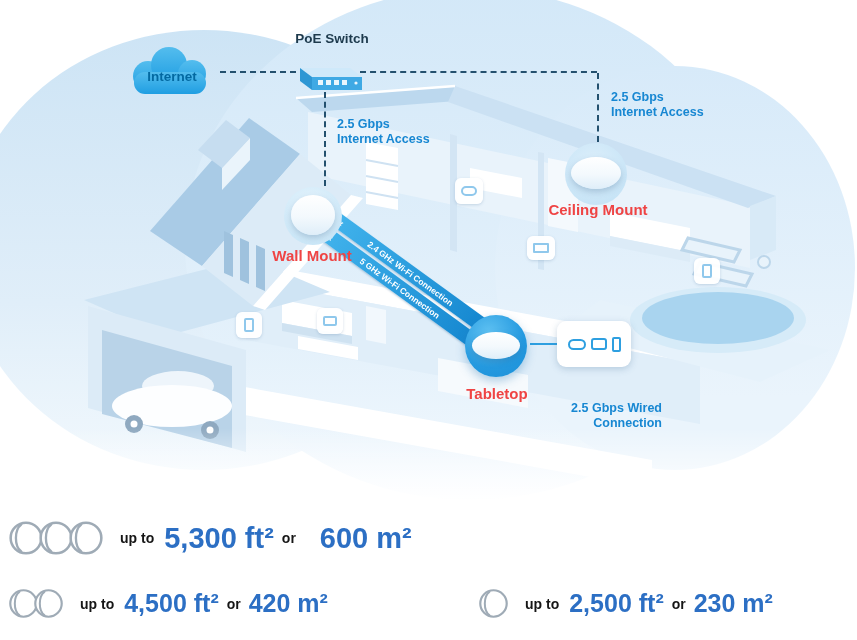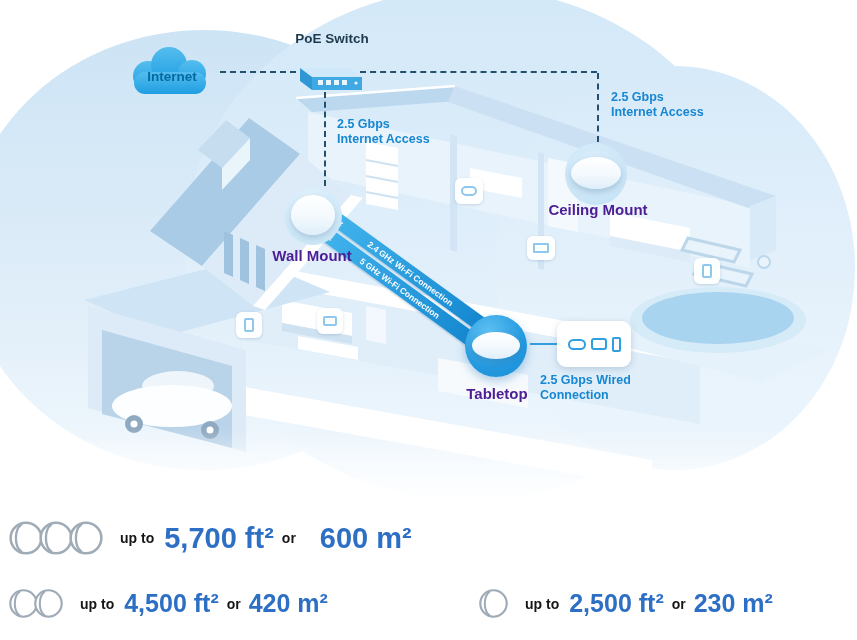--- a/index.html
+++ b/index.html
@@ -20,24 +20,24 @@
   .house{position:absolute;left:0;top:0;}
 
   
   .cloud{position:absolute;left:124px;top:46px;width:96px;height:52px;}
   .cloud-text{position:absolute;left:0;right:0;top:23px;text-align:center;color:#0369a1;
               font-weight:700;font-size:13.5px;}
 
   
   .poe-label{position:absolute;left:290px;top:31px;width:84px;text-align:center;
              color:#1d3a4d;font-weight:600;font-size:13.5px;}
-  .lbl{position:absolute;font-weight:700;color:#4c1d95;font-size:15px;text-align:center;}
+  .lbl{position:absolute;font-weight:700;color:#ef4444;font-size:15px;text-align:center;}
   .blue-note{position:absolute;color:#1787d2;font-weight:700;font-size:12.5px;line-height:1.22;}
   .blue-note .ln{display:block;}
-  .blue-note.center{text-align:left;}
+  .blue-note.center{text-align:right;margin-top:28px;}
 
   
   .dash-h{position:absolute;border-top:2px dashed #23506e;height:0;}
   .dash-v{position:absolute;border-left:2px dashed #23506e;width:0;}
   .solid-h{position:absolute;border-top:2px solid #2e9fe0;height:0;}
 
   
   .switch{position:absolute;left:292px;top:60px;}
 
   
@@ -292,21 +292,21 @@
       <svg width="36" height="36" viewBox="0 0 34 34">
           <circle cx="17" cy="17" r="14.5" fill="#fff" stroke="#9fabb6" stroke-width="2.4"></circle>
           <path d="M12.5 4.2 C5.8 9.2 5.8 24.8 12.5 29.8" fill="none" stroke="#9fabb6" stroke-width="2.2" stroke-linecap="round"></path>
         </svg>
       <svg width="36" height="36" viewBox="0 0 34 34">
           <circle cx="17" cy="17" r="14.5" fill="#fff" stroke="#9fabb6" stroke-width="2.4"></circle>
           <path d="M12.5 4.2 C5.8 9.2 5.8 24.8 12.5 29.8" fill="none" stroke="#9fabb6" stroke-width="2.2" stroke-linecap="round"></path>
         </svg>
     </span>
     <span class="cov-small">up to</span>
-    <span class="cov-num">5,700 ft²</span>
+    <span class="cov-num">5,300 ft²</span>
     <span class="cov-or">or</span>
     <span class="cov-num" style="margin-left:16px;">600 m²</span>
   </div>
 
   <div class="cov-row row-sm" style="left:8px;top:588px;">
     <span class="discs">
       <svg width="31" height="31" viewBox="0 0 34 34">
           <circle cx="17" cy="17" r="14.5" fill="#fff" stroke="#9fabb6" stroke-width="2.4"></circle>
           <path d="M12.5 4.2 C5.8 9.2 5.8 24.8 12.5 29.8" fill="none" stroke="#9fabb6" stroke-width="2.2" stroke-linecap="round"></path>
         </svg>

